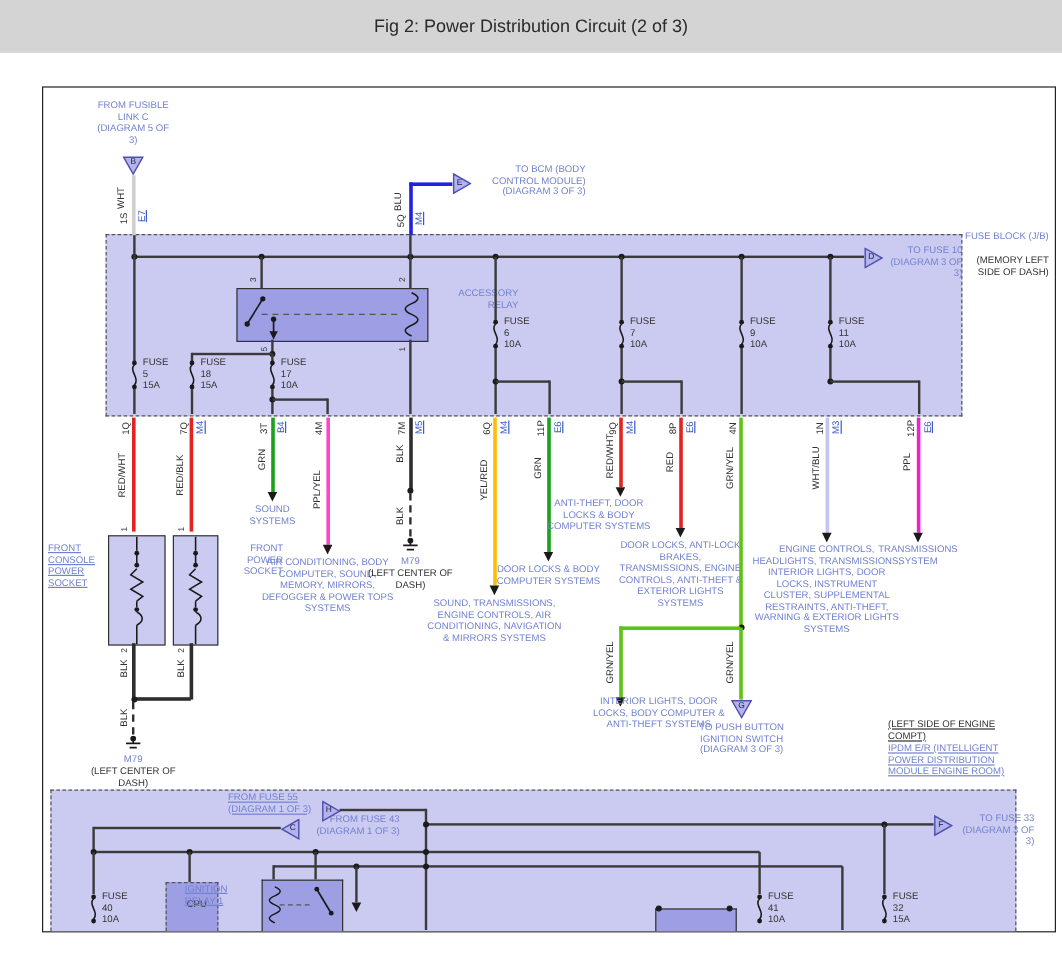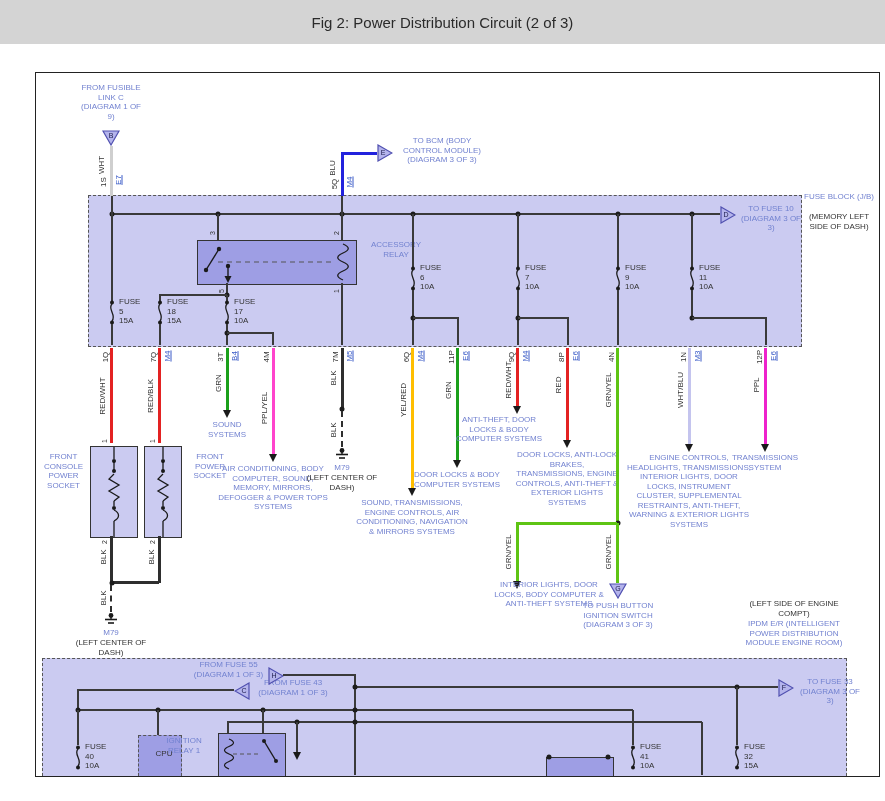--- a/index.html
+++ b/index.html
@@ -11,21 +11,21 @@
   .outer{position:absolute;left:35px;top:72px;width:843px;height:703px;border:1px solid #222;}
   .dashbox{position:absolute;background:var(--box_fill);border:1.5px dashed #555;}
   .solidbox{position:absolute;background:var(--component_fill);border:1.4px solid #333;}
   .sockbox{position:absolute;background:var(--box_fill);border:1.4px solid #333;}
   .ln{position:absolute;background:var(--line);}
   .wr{position:absolute;}
   .wr-dash{position:absolute;width:0;border-left:2px dashed #2e2e2e;}
   .dot{position:absolute;width:5px;height:5px;border-radius:50%;background:#1c1c1c;transform:translate(-50%,-50%);}
   .lbl{position:absolute;font-size:8px;line-height:9.5px;color:var(--blue_text);text-align:center;}
   .lblk{color:#333 !important;}
-  .tal{text-align:center;} .tar{text-align:center;}
+  .tal{text-align:right;} .tar{text-align:left;text-decoration:underline;}
   .vl{position:absolute;font-size:8px;color:#333;white-space:nowrap;
       transform:translate(-50%,-50%) rotate(-90deg);}
   .vl7{font-size:7px;}
   .link{color:var(--link_text) !important;text-decoration:underline;}
   .fuse-lbl{position:absolute;font-size:8px;line-height:9.5px;color:#333;white-space:pre-line;text-align:left;}
   .tri{position:absolute;}
   .tri .letter{position:absolute;left:0;width:100%;text-align:center;font-size:7px;color:#1a1a4a;}
   .arrd{position:absolute;width:0;height:0;border-left:4.5px solid transparent;
         border-right:4.5px solid transparent;border-top:8px solid #1a1a1a;transform:translateX(-50%);}
 </style>
@@ -35,21 +35,21 @@
 <div class="titlebar">
   <span>Fig 2: Power Distribution Circuit (2 of 3)</span>
 </div>
 
 <div class="outer"></div>
 
 <div class="dashbox" style="left:88px;top:195px;width:712px;height:150px;"></div>
 <div class="lbl tal" style="left:804px;top:192px;width:70px;">FUSE BLOCK (J/B)</div>
 <div class="lbl lblk tal" style="left:804px;top:212px;width:70px;">(MEMORY LEFT SIDE OF DASH)</div>
 
-<div class="lbl" style="left:81px;top:83px;width:60px;">FROM FUSIBLE LINK C (DIAGRAM 1 OF 9)</div>
+<div class="lbl" style="left:81px;top:83px;width:60px;">FROM FUSIBLE LINK C (DIAGRAM 5 OF 3)</div>
 <div class="tri" style="left:102px;top:130px;width:18px;height:16px;">
   <svg width="18" height="16">
       <polygon points="1,1 17,1 9,15" fill="#b4b4ec" stroke="#5050b0" stroke-width="1.2"></polygon>
     </svg>
   <span class="letter" style="top:2px;">B</span>
 </div>
 <div class="wr" style="left: 110px; top: 146px; width: 2.5px; height: 50px; background: rgb(207, 207, 207);"></div>
 <div class="vl" style="left:101px;top:165px;">WHT</div>
 <div class="vl" style="left:103px;top:182px;">1S</div>
 <div class="vl link" style="left:118px;top:180px;">E7</div>

